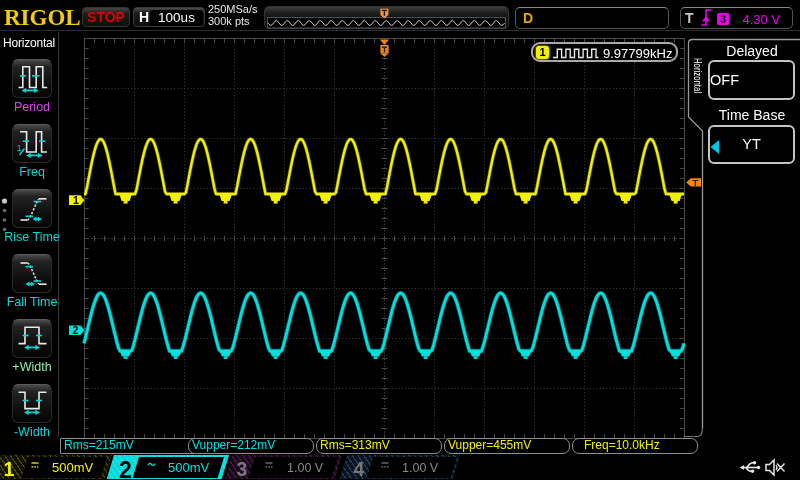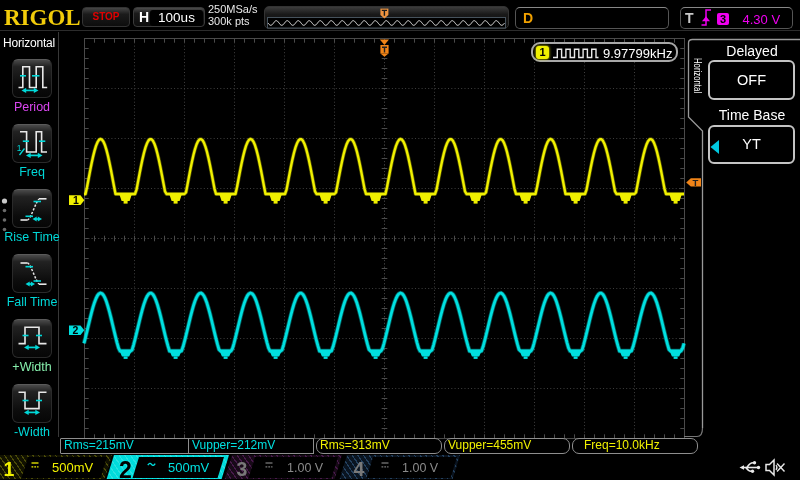--- a/index.html
+++ b/index.html
@@ -8,21 +8,21 @@
 #scr { position:absolute; top:0; left:0; width:800px; height:480px; background:#000; }
 .abs { position:absolute; }
 </style>
 </head>
 <body>
 <div id="scr">
 
 <div class="abs" style="left:0;top:30px;width:800px;height:1px;background:#2c2c2c;"></div>
 <div class="abs" style="left:4px;top:5px;color:#f2cc0a;font-family:'Liberation Serif',serif;font-weight:bold;font-size:23px;">RIGOL</div>
 
-<div class="abs" style="left:82px;top:7px;width:48px;height:20px;border-radius:4px;background:linear-gradient(180deg,#454545,#1b1b1b 35%,#0d0d0d);border:1px solid #333;text-align:center;line-height:18px;color:#e00000;font-weight:bold;font-size:10px;">STOP</div>
+<div class="abs" style="left:82px;top:7px;width:48px;height:20px;border-radius:4px;background:linear-gradient(180deg,#454545,#1b1b1b 35%,#0d0d0d);border:1px solid #333;text-align:center;line-height:18px;color:#e00000;font-weight:bold;font-size:14px;">STOP</div>
 
 <div class="abs" style="left:133px;top:7px;width:72px;height:20px;border-radius:4px;background:linear-gradient(180deg,#4b4b4b,#1b1b1b 30%,#0d0d0d);border:1px solid #3a3a3a;">
   <span class="abs" style="left:5px;top:1px;color:#fff;font-weight:bold;font-size:14px;">H</span>
   <div class="abs" style="left:16px;top:2px;width:53px;height:16px;background:#000;border-radius:3px;color:#fff;font-size:13.5px;text-align:center;line-height:16px;">100us</div>
 </div>
 
 <div class="abs" style="left:208px;top:4px;color:#e8e8e8;font-size:11px;line-height:11.5px;">250MSa/s<br>300k pts</div>
 
 <div class="abs" style="left:264px;top:6px;width:245px;height:23px;border-radius:5px;background:linear-gradient(180deg,#3c3c3c,#191919 35%,#0b0b0b);border:1px solid #333;"></div>
 <svg class="abs" style="left:0;top:0;" width="800" height="32" viewBox="0 0 800 32">
@@ -516,29 +516,29 @@
 <div class="abs" style="left:531px;top:42px;width:147px;height:20px;background:#000;border:2px solid #a8a8a8;border-radius:9px;">
   <div class="abs" style="left:3px;top:1.5px;width:13px;height:13px;background:#f0f000;border-radius:3px;color:#000;font-weight:bold;font-size:11px;text-align:center;line-height:13px;box-shadow:0 0 3px #f0f000;">1</div>
   <svg class="abs" style="left:19px;top:3px;" width="48" height="12" viewBox="0 0 48 12">
     <path d="M1,10.5 h4.3 v-8.3 h4.3 v8.3 h4.3 v-8.3 h4.3 v8.3 h4.3 v-8.3 h4.3 v8.3 h4.3 v-8.3 h4.3 v8.3 h4.3 v-8.3 h4.3 v8.3 h2.5" fill="none" stroke="#e8e8e8" stroke-width="1.4"></path>
   </svg>
   <span class="abs" style="left:70px;top:1.5px;color:#fff;font-size:13px;">9.97799kHz</span>
 </div>
 
 <div class="abs" style="left:690px;top:45px;width:14px;height:90px;color:#fff;font-size:11.5px;writing-mode:vertical-rl;text-align:center;transform:scaleY(0.68);transform-origin:top center;">Horizontal</div>
 <div class="abs" style="left:708px;top:43px;width:88px;color:#fff;font-size:14px;text-align:center;">Delayed</div>
-<div class="abs" style="left:708px;top:60px;width:87px;height:40px;background:#000;border:2px solid #c4c4c4;border-radius:6px;color:#fff;font-size:14.5px;text-align:center;line-height:36px;">OFF</div>
+<div class="abs" style="left:708px;top:60px;width:87px;height:40px;background:#000;border:2px solid #c4c4c4;border-radius:6px;color:#fff;font-size:14.5px;text-align:left;line-height:36px;">OFF</div>
 <div class="abs" style="left:708px;top:107px;width:88px;color:#fff;font-size:14px;text-align:center;">Time Base</div>
 <div class="abs" style="left:708px;top:125px;width:87px;height:39px;background:#000;border:2px solid #c4c4c4;border-radius:6px;color:#fff;font-size:14.5px;text-align:center;line-height:35px;">YT</div>
 <svg class="abs" style="left:710px;top:140px;" width="10" height="14" viewBox="0 0 10 14">
       <polygon points="9,0 9,14 0.5,7" fill="#00c8e0"></polygon>
     </svg>
 
 <div class="abs" style="left:60px;top:438px;width:150px;height:15.5px;background:#000;border:1.5px solid #8e8e8e;border-radius:1px;color:#00e0e0;font-size:12px;line-height:13.5px;padding-left:3px;">Rms=215mV</div>
-<div class="abs" style="left:188px;top:438px;width:126px;height:15.5px;background:#000;border:1.5px solid #8e8e8e;border-radius:0;color:#00e0e0;font-size:12px;line-height:13.5px;padding-left:3px;">Vupper=212mV</div>
+<div class="abs" style="left:188px;top:438px;width:126px;height:15.5px;background:#000;border:1.5px solid #8e8e8e;border-radius:7px;color:#00e0e0;font-size:12px;line-height:13.5px;padding-left:3px;">Vupper=212mV</div>
 <div class="abs" style="left:316px;top:438px;width:126px;height:15.5px;background:#000;border:1.5px solid #8e8e8e;border-radius:7px;color:#f0f000;font-size:12px;line-height:13.5px;padding-left:3px;">Rms=313mV</div>
 <div class="abs" style="left:444px;top:438px;width:126px;height:15.5px;background:#000;border:1.5px solid #8e8e8e;border-radius:7px;color:#f0f000;font-size:12px;line-height:13.5px;padding-left:3px;">Vupper=455mV</div>
 <div class="abs" style="left:572px;top:438px;width:126px;height:15.5px;background:#000;border:1.5px solid #8e8e8e;border-radius:7px;color:#f0f000;font-size:12px;line-height:13.5px;padding-left:11px;">Freq=10.0kHz</div>
 
 <div class="abs" style="left:-12px;top:455px;width:124px;height:24px;transform:skewX(-17deg);transform-origin:top left;background:repeating-linear-gradient(45deg,#4a4a08 0px,#4a4a08 1px,#111101 1px,#111101 4px);"></div>
 <div class="abs" style="left:114px;top:455px;width:115px;height:24px;transform:skewX(-17deg);transform-origin:top left;background:#00dcdc;"></div>
 <div class="abs" style="left:114px;top:455px;width:115px;height:24px;transform:skewX(-17deg);transform-origin:top left;background:repeating-linear-gradient(45deg,rgba(255,255,255,0.16) 0px,rgba(255,255,255,0.16) 1px,transparent 1px,transparent 4px);"></div>
 <div class="abs" style="left:232px;top:455px;width:110px;height:24px;transform:skewX(-17deg);transform-origin:top left;background:repeating-linear-gradient(45deg,#47194a 0px,#47194a 1px,#180a18 1px,#180a18 4px);"></div>
 <div class="abs" style="left:347px;top:455px;width:113px;height:24px;transform:skewX(-17deg);transform-origin:top left;background:repeating-linear-gradient(45deg,#23405e 0px,#23405e 1px,#0a1420 1px,#0a1420 4px);"></div>
 <div class="abs" style="left:27.7px;top:457px;width:79.3px;height:20.5px;transform:skewX(-17deg);transform-origin:top left;background:#000;"></div>

